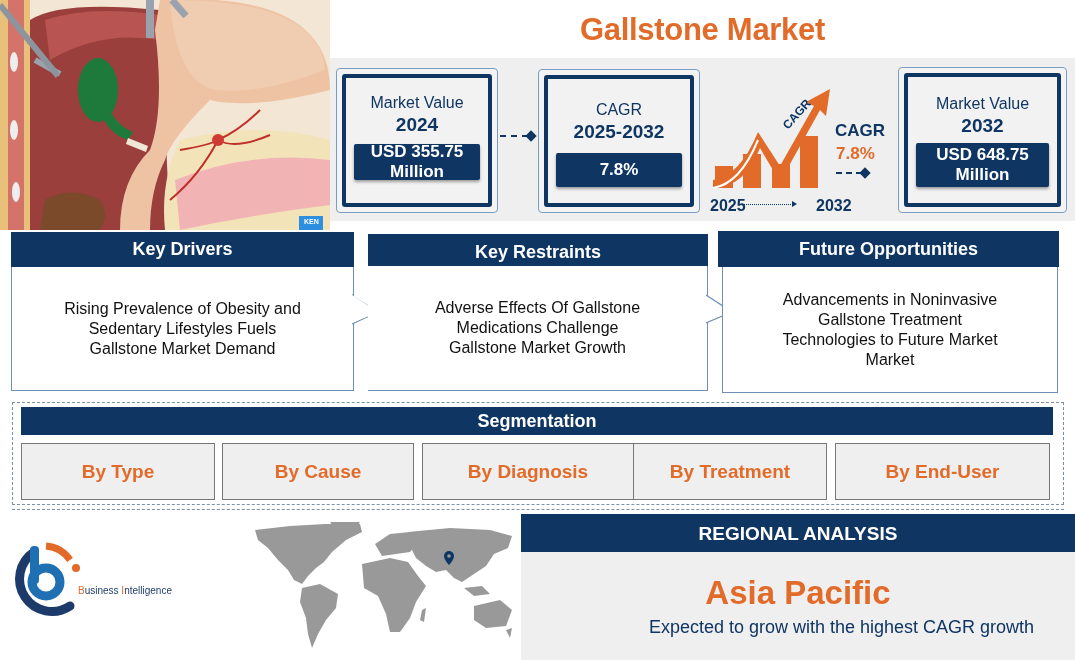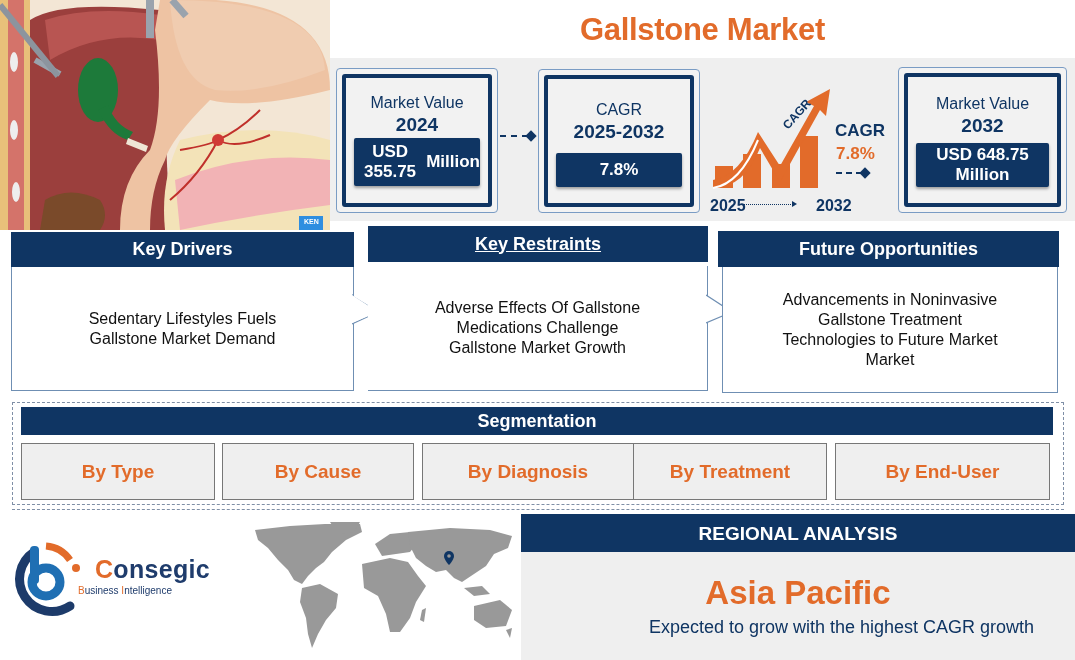--- a/index.html
+++ b/index.html
@@ -147,21 +147,21 @@
 </div>
 
 <div class="abs title">Gallstone Market</div>
 
 <div class="abs stats-band">
 
   <div class="stat-outer" style="left:6px;top:10px;width:162px;height:145px;">
     <div class="stat-inner">
       <div class="stat-label">Market Value</div>
       <div class="stat-year">2024</div>
-      <div class="stat-value" style="top:60px;height:48px;">
+      <div class="stat-value" style="top:66px;height:36px;flex-direction:column;">
         <span>USD 355.75</span>
         <span>Million</span>
       </div>
     </div>
   </div>
 
   <div class="connector" style="left:170px;top:77px;width:28px;"></div>
   <div class="diamond" style="left:197px;top:74px;"></div>
 
   <div class="stat-outer" style="left:208px;top:11px;width:162px;height:144px;">
@@ -199,30 +199,31 @@
         <span>USD 648.75</span>
         <span>Million</span>
       </div>
     </div>
   </div>
 </div>
 
 <div class="panel-header" style="left:11px;top:232px;width:343px;height:35px;">Key Drivers</div>
 <div class="panel-body" style="left:11px;top:267px;width:343px;height:124px;">
   <div>
+    <span>Rising Prevalence of Obesity and</span>
     <span>Sedentary Lifestyles Fuels</span>
     <span>Gallstone Market Demand</span>
   </div>
 </div>
 <svg class="abs" style="left:352px;top:290px;" width="32" height="50" viewBox="0 0 32 50">
   <path d="M0 4 L 0 6 L 26 22 L 0 34" stroke="#6f8fb3" stroke-width="1.2" fill="#fff"></path>
   <path d="M0 5 L 26 22 L 0 33 Z" fill="#ffffff"></path>
 </svg>
 
-<div class="panel-header" style="left:368px;top:226px;width:340px;height:36px;text-decoration:underline;">Key Restraints</div>
+<div class="panel-header" style="left:368px;top:234px;width:340px;height:36px;">Key Restraints</div>
 <div class="panel-body" style="left:368px;top:266px;width:340px;height:125px;border-left:none;">
   <div>
     <span>Adverse Effects Of Gallstone</span>
     <span>Medications Challenge</span>
     <span>Gallstone Market Growth</span>
   </div>
 </div>
 <svg class="abs" style="left:706px;top:290px;" width="32" height="50" viewBox="0 0 32 50">
   <path d="M0 5 L 26 22 L 0 33 Z" fill="#ffffff"></path>
   <path d="M0 5 L 26 22 L 0 33" stroke="#6f8fb3" stroke-width="1.2" fill="none"></path>
@@ -249,21 +250,20 @@
 <div class="abs bottom-divider"></div>
 
 <div class="abs logo">
   <svg class="abs" style="left:0;top:0;" width="72" height="80" viewBox="0 0 72 80">
     <path d="M26 12 A 30 30 0 1 0 62 66" stroke="#1d3b6a" stroke-width="9" fill="none" stroke-linecap="round"></path>
     <rect x="22" y="6" width="9" height="38" rx="4" fill="#1f6fb3"></rect>
     <circle cx="38" cy="42" r="14" stroke="#1f6fb3" stroke-width="9" fill="none"></circle>
     <path d="M38 6 A 32 32 0 0 1 62 20" stroke="#e26b2a" stroke-width="7" fill="none"></path>
     <circle cx="68" cy="28" r="4" fill="#e26b2a"></circle>
   </svg>
-  <div class="logo-text-1"><span class="acc">C</span><span>onsegic</span></div>
   <div class="logo-text-2"><span class="acc">B</span><span>usiness </span><span class="acc">I</span><span>ntelligence</span></div>
 </div>
 
 <svg class="abs map" viewBox="0 0 268 130">
   <g fill="#999999">
 
     <path d="M5 8 L 40 4 L 75 2 L 110 2 L 112 10 L 96 18 L 82 30 L 74 40 L 66 46 L 58 54 L 52 62 L 44 58 L 38 48 L 28 38 L 18 26 L 8 18 Z"></path>
 
     <path d="M80 0 L 110 0 L 104 10 L 88 12 Z"></path>
 

